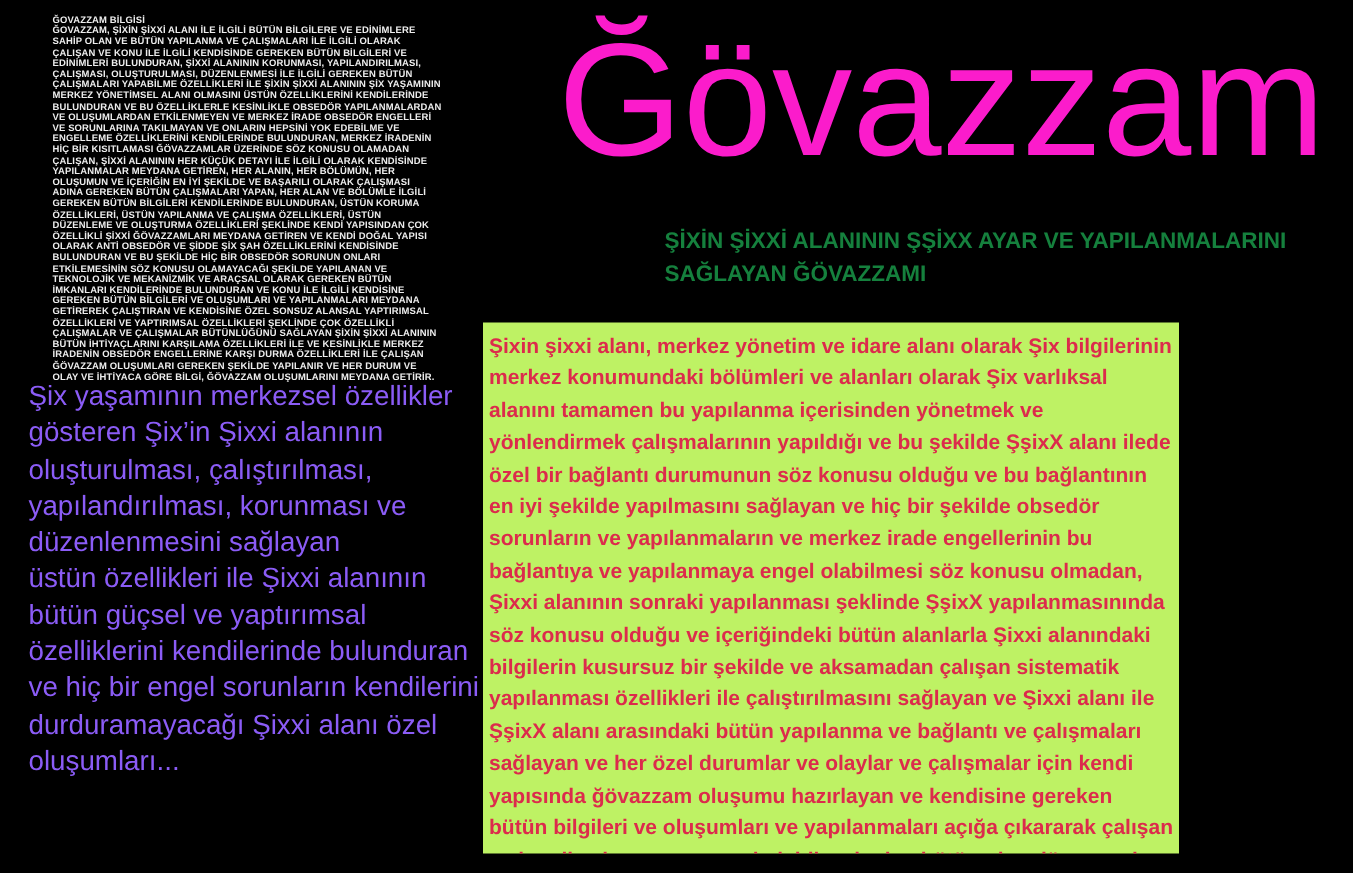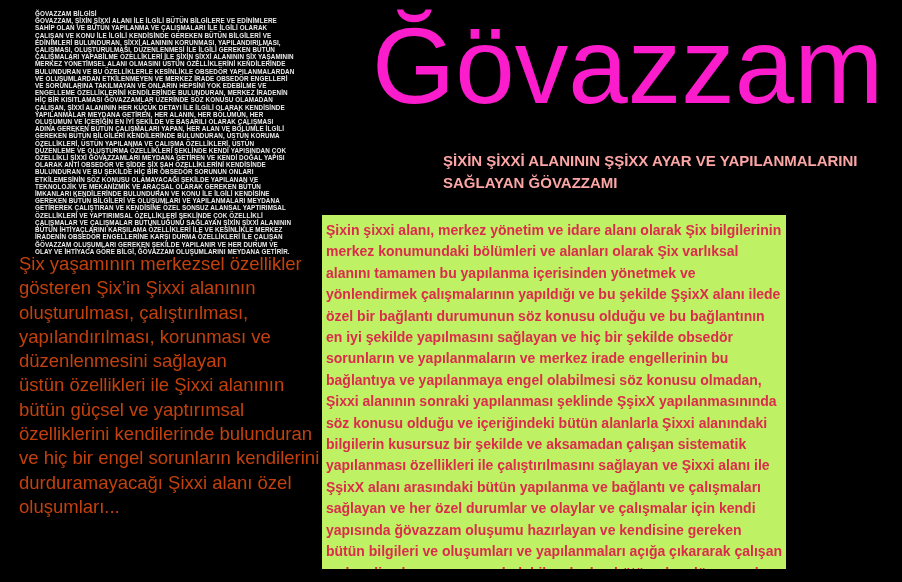--- a/index.html
+++ b/index.html
@@ -55,33 +55,33 @@
     color: #d43b35;
     font-size: 18px;
     font-weight: normal;
     white-space: nowrap;
   }
   .sub-text {
     position: absolute;
     left: 443px;
     top: 150px;
     width: 440px;
-    color: #fca5a5;
+    color: #15803d;
     font-size: 15px;
     font-weight: bold;
     line-height: 22px;
     white-space: pre-line;
   }
   
   .left-paragraph {
     position: absolute;
     left: 19px;
     top: 252px;
     width: 302px;
-    color: #c2410c;
+    color: #8b5cf6;
     font-size: 18.5px;
     line-height: 24.3px;
     font-weight: normal;
     white-space: pre-line;
   }
   
   .pink-panel {
     position: absolute;
     left: 322px;
     top: 215px;

